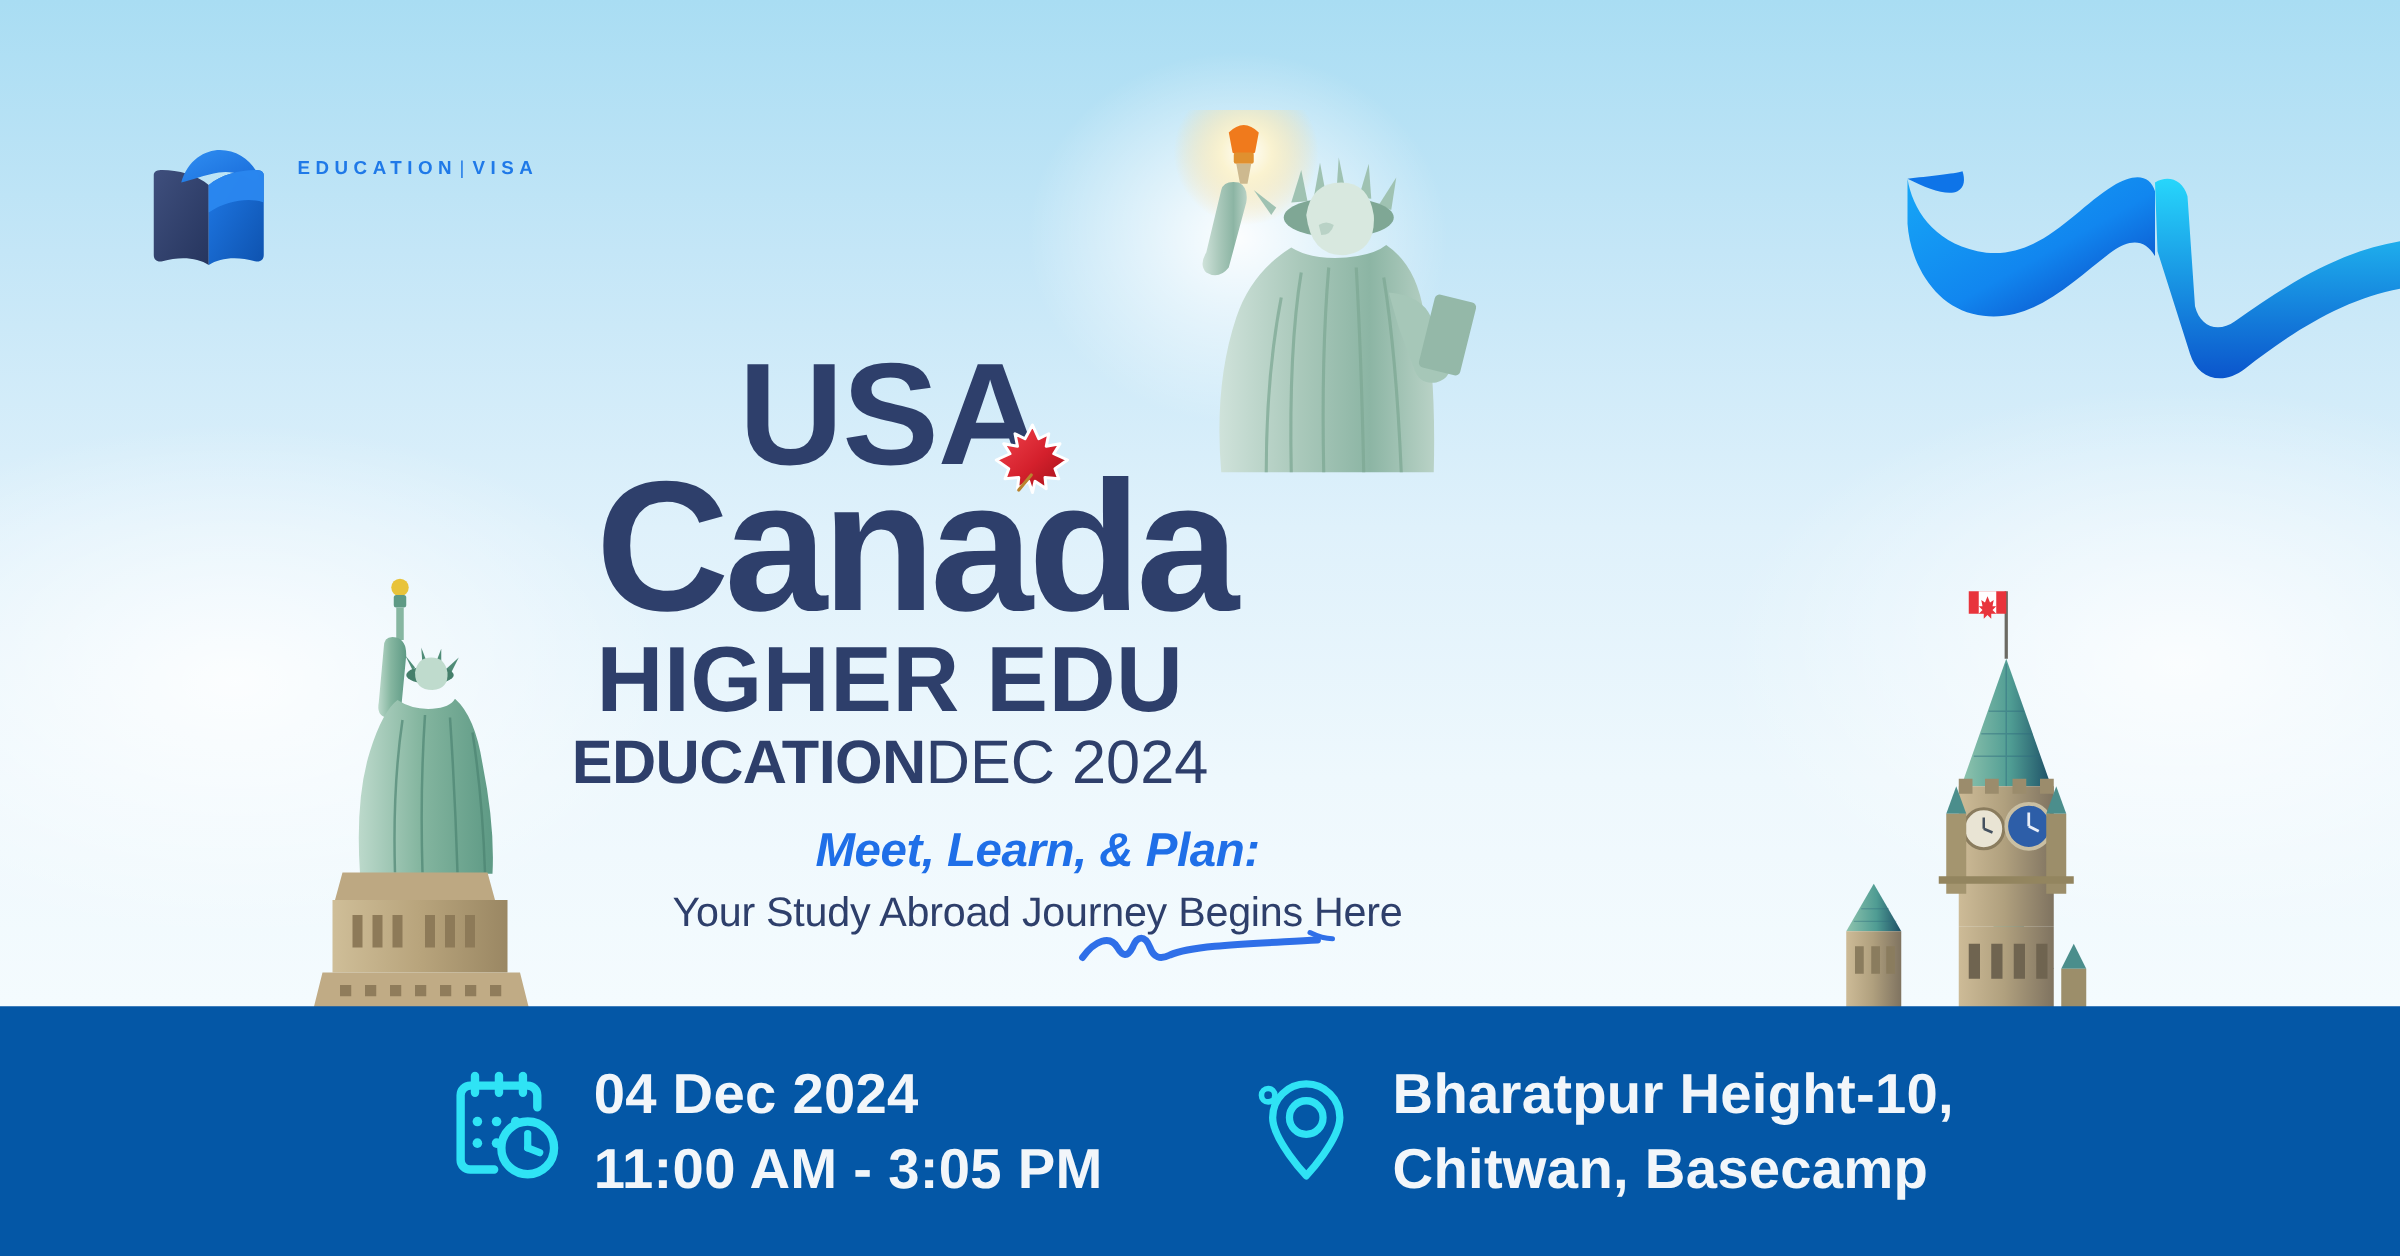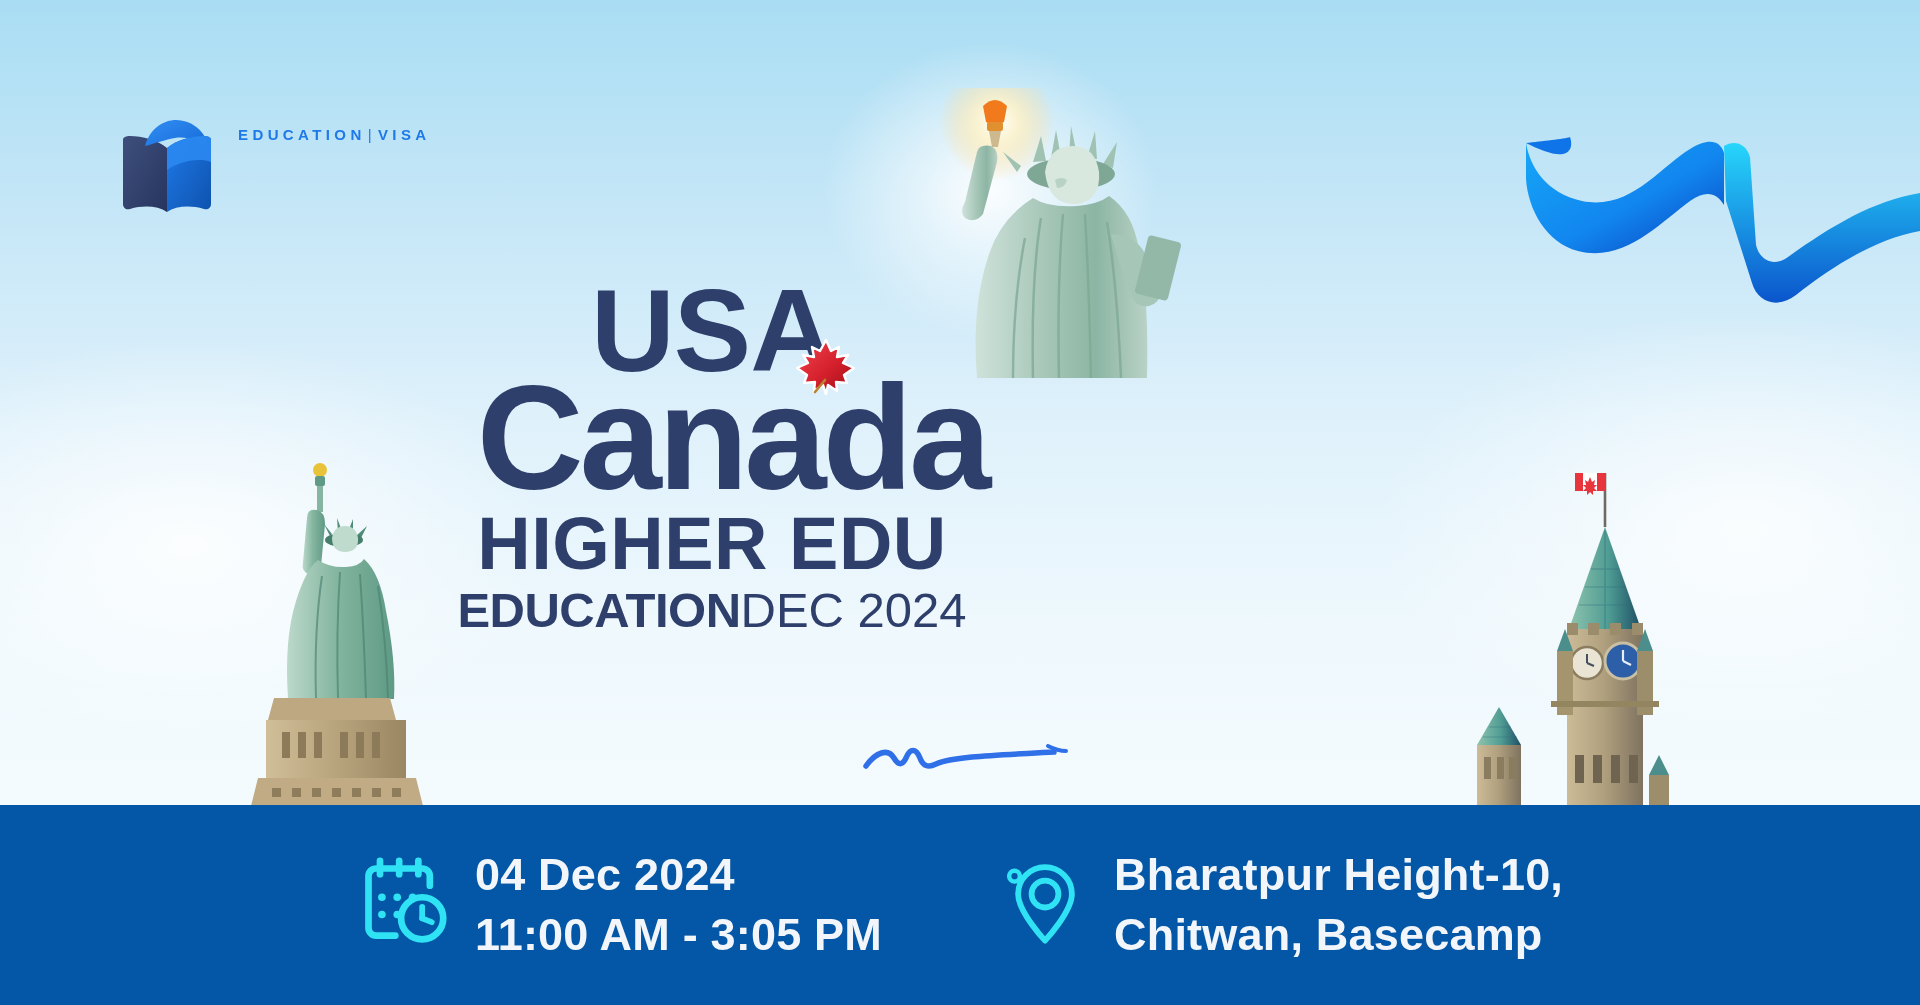--- a/index.html
+++ b/index.html
@@ -243,20 +243,24 @@
             <stop offset="55%" stop-color="#d4202c"></stop>
           <stop offset="100%" stop-color="#9e1018"></stop>
         </linearGradient>
       </defs>
       <path d="M31,4 l5,11 l8,-4 l-2,10 l11,-2 l-5,8 l11,5 l-10,7 l3,8 l-11,-1 l1,9 l-9,-6 l-2,9
                l-3,-9 l-9,6 l1,-9 l-11,1 l3,-8 l-10,-7 l11,-5 l-5,-8 l11,2 l-2,-10 l8,4 Z" fill="url(#mlG)" stroke="#ffffff" stroke-width="2.4" stroke-linejoin="round"></path>
       <path d="M30,44 l-10,12" stroke="#b9842f" stroke-width="2.6" fill="none" stroke-linecap="round"></path>
     </svg>
   </div>
 
+  <div class="tagline-wrap">
+    <div class="tagline-1">Meet, Learn, &amp; Plan:</div>
+    <div class="tagline-2">Your Study Abroad Journey Begins Here</div>
+  </div>
   <div class="squiggle">
     <svg viewBox="0 0 210 34" width="210" height="34">
       <path d="M4,24 C14,10 26,6 32,16 C36,23 40,24 44,16 C48,6 54,6 58,16
                C61,24 66,26 74,22 C92,14 140,13 192,10" fill="none" stroke="#2f6fe8" stroke-width="5.5" stroke-linecap="round" stroke-linejoin="round"></path>
       <path d="M186,4 C192,7 198,9 204,9" fill="none" stroke="#2f6fe8" stroke-width="4" stroke-linecap="round"></path>
     </svg>
   </div>
 
   <div class="statue-left">
     <svg viewBox="0 0 250 370" width="250" height="370">

